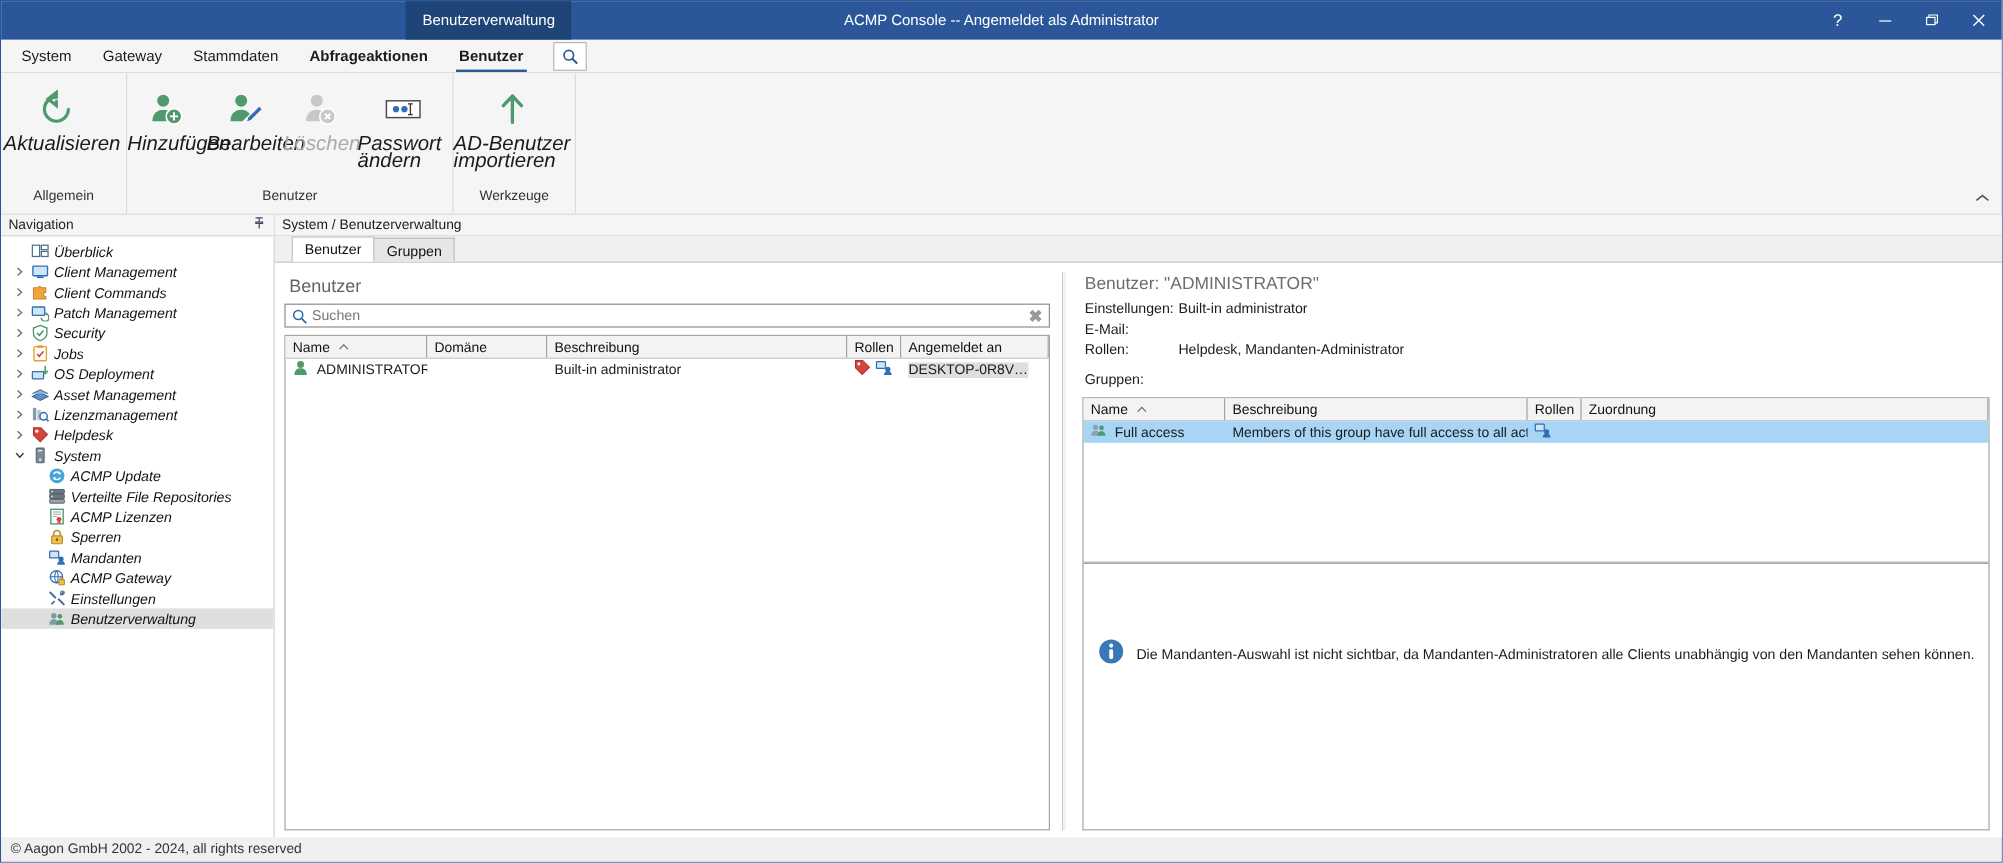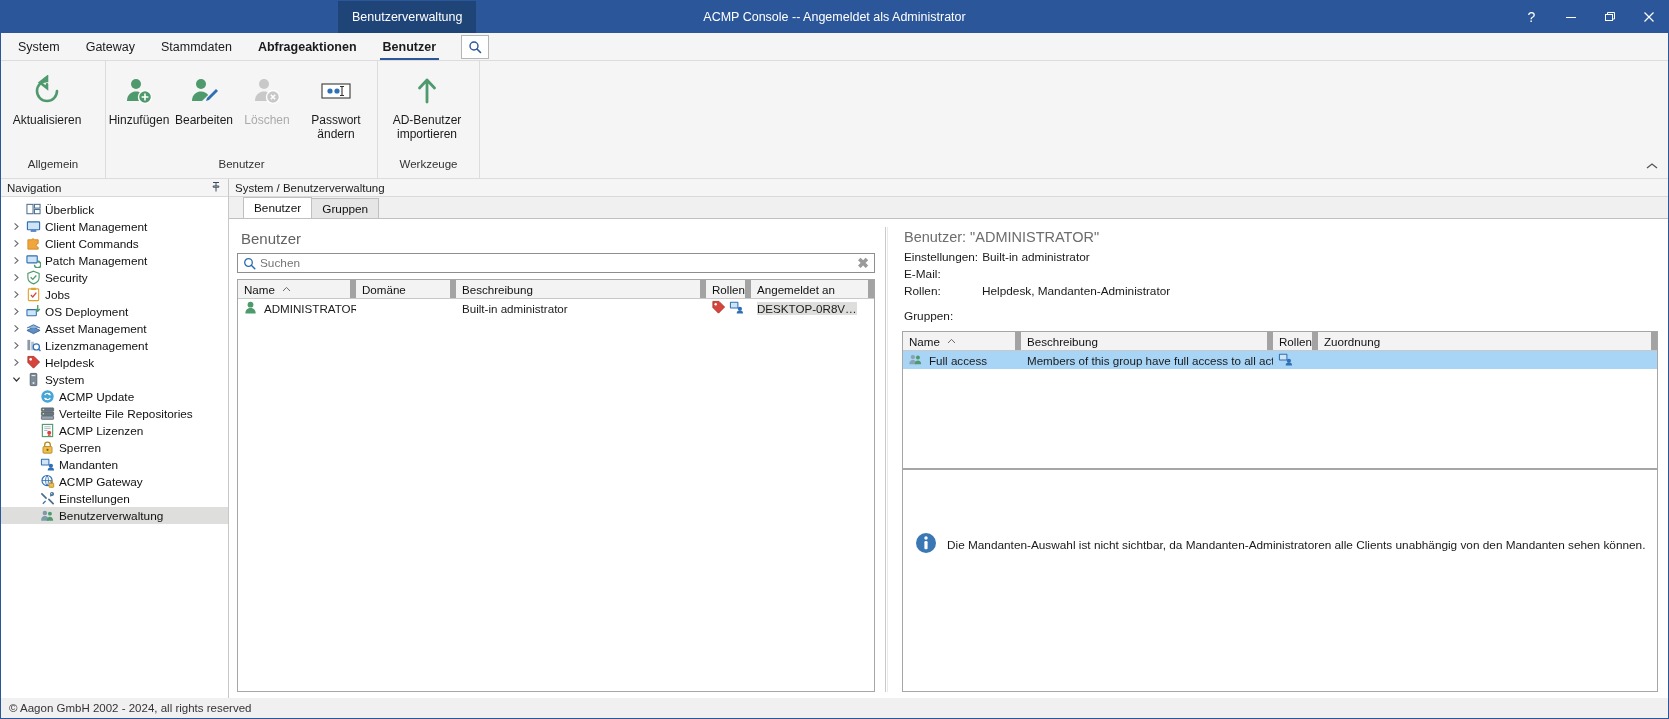--- a/index.html
+++ b/index.html
@@ -118,22 +118,22 @@
     height: 22px;
     line-height: 16px;
   }
   .rbtn {
     width: 92px;
     display: flex; flex-direction: column; align-items: center;
     padding-top: 4px;
   }
   .rbtn .ico { height: 40px; display: flex; align-items: center; justify-content: center; }
   .rbtn .lbl {
-    font-size: 12px; text-align: center; line-height: 14px;
-    color: #1b1b1b; margin-top: 2px; width: 88px;
+    font-size: 17px; text-align: left; line-height: 14px;
+    color: #1b1b1b; margin-top: 2px; width: 88px; font-style: italic;
   }
   .rbtn.disabled .lbl { color: #aaaaaa; }
   .ribbon-collapse {
     position: absolute; right: 10px; bottom: 6px;
     color: #555; font-size: 11px;
   }
 
   
   .body {
     flex: 1;
@@ -176,21 +176,21 @@
   .nav-item.selected { background: #dededc; }
   .nav-exp {
     width: 14px; flex: none;
     display: flex; align-items: center; justify-content: center;
     color: #6a6a6a; font-size: 9px;
   }
   .nav-ico {
     width: 20px; flex: none;
     display: flex; align-items: center; justify-content: center;
   }
-  .nav-lbl { padding-left: 2px; }
+  .nav-lbl { padding-left: 2px; font-style: italic; }
   .nav-item.child { padding-left: 36px; }
 
   
   .main {
     flex: 1;
     min-width: 0;
     display: flex; flex-direction: column;
     background: #f0f0f0;
   }
   .breadcrumb {
@@ -293,21 +293,21 @@
     display: flex;
     height: 19px;
     background: #f3f3f3;
     border-bottom: 1px solid #c8c8c8;
     font-size: 11.6px;
     color: #111;
   }
   .gh {
     display: flex; align-items: center;
     padding-left: 6px;
-    border-right: 6px solid #a3a3a3;
+    border-right: 1px solid #a3a3a3;
     overflow: hidden; white-space: nowrap;
   }
   .gh .sortarrow { margin-left: 7px; color: #6a6a6a; font-size: 9px; }
   .grid-body { flex: 1; min-height: 0; }
   .grow {
     display: flex;
     height: 18px;
     align-items: center;
     font-size: 11.6px;
   }

